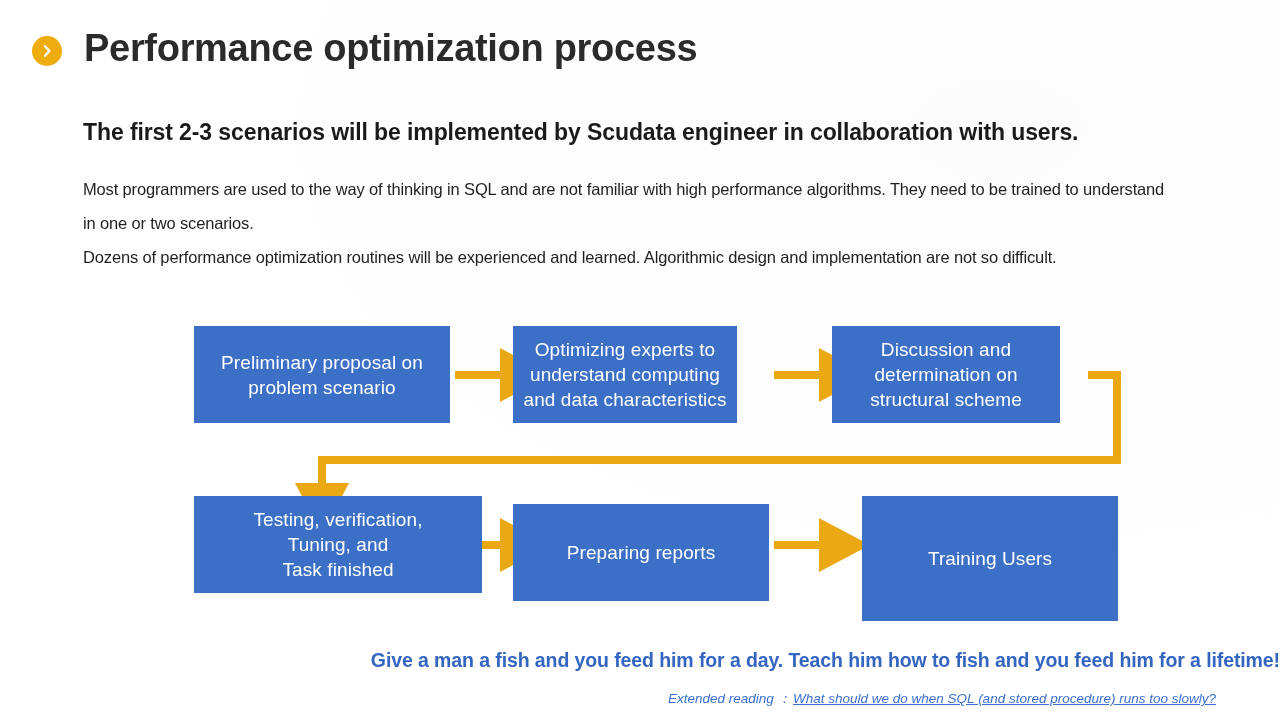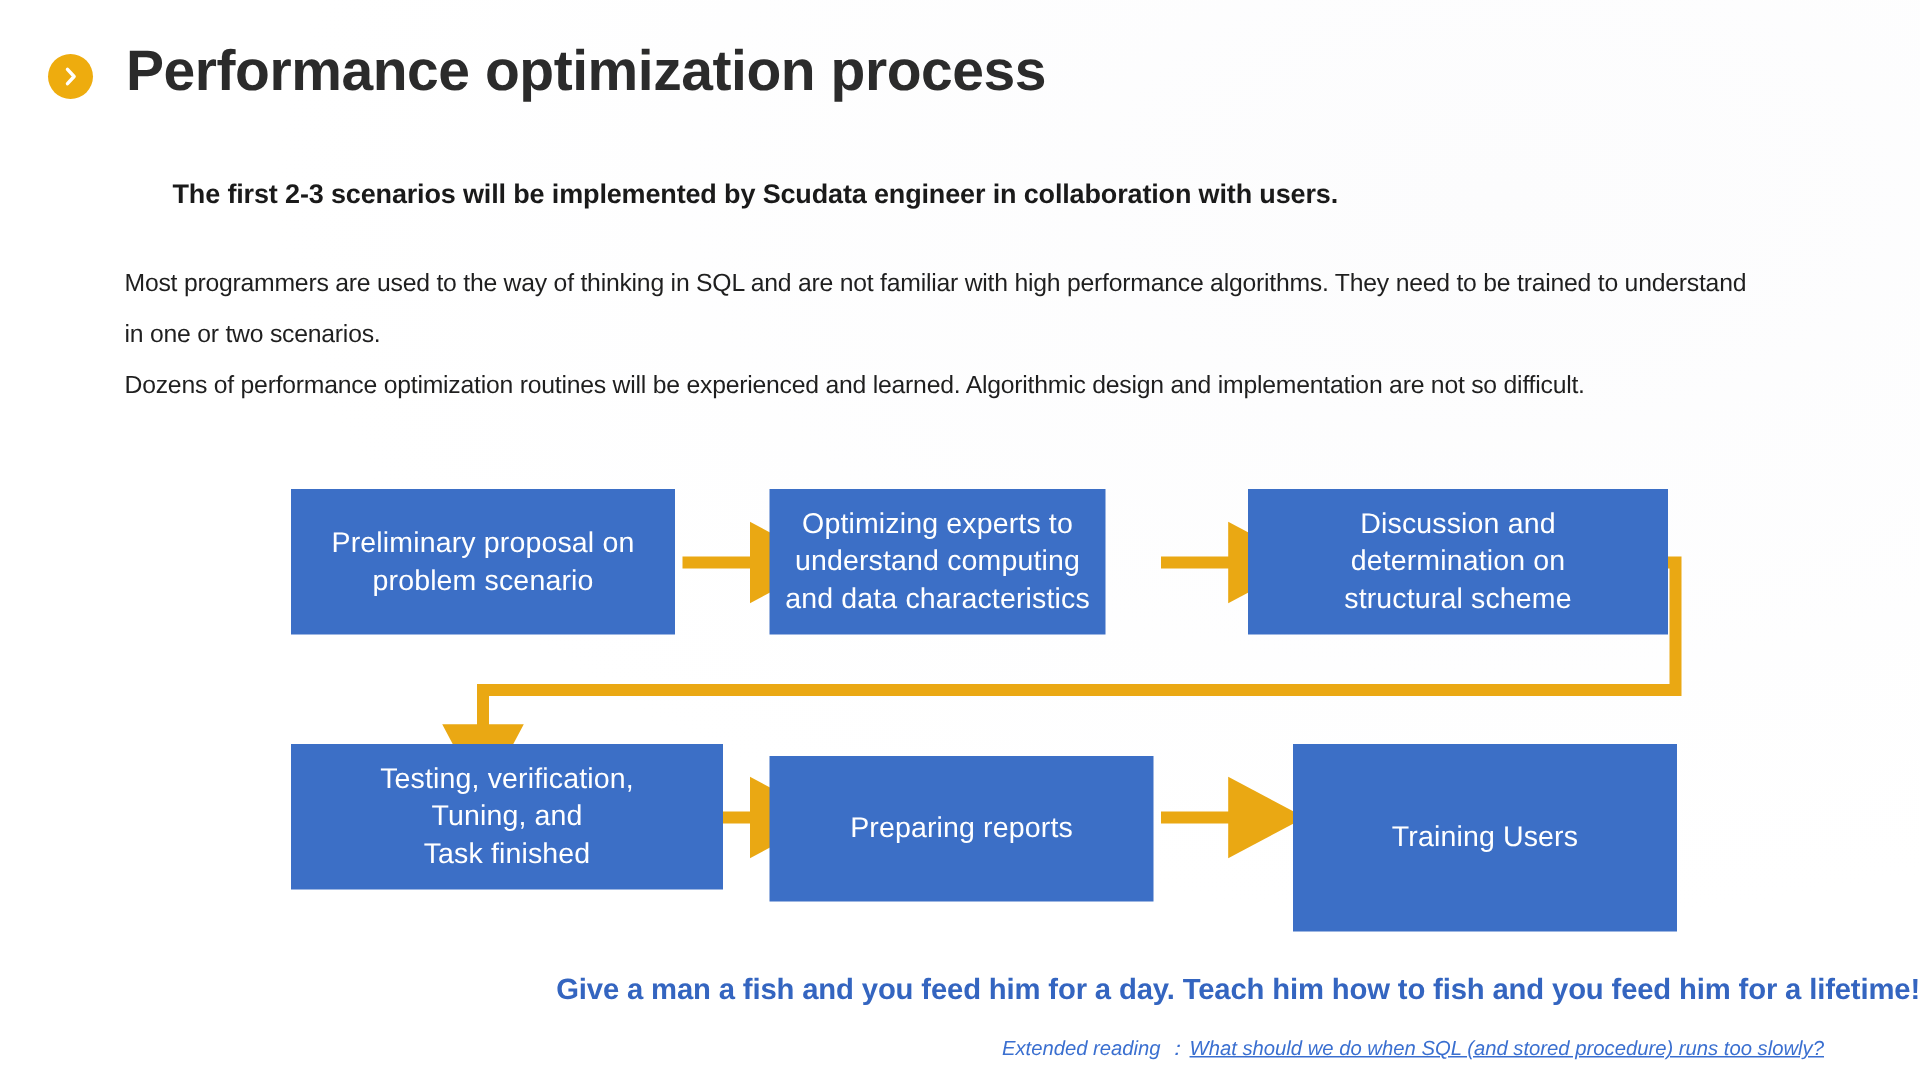--- a/index.html
+++ b/index.html
@@ -52,26 +52,25 @@
     margin-left: 22px;
     line-height: 1.1;
     white-space: nowrap;
   }
 
   
   .lead {
     position: absolute;
     left: 83px;
     top: 119px;
-    font-size: 18px;
+    font-size: 23px;
     font-weight: bold;
     color: #1a1a1a;
     letter-spacing: -0.1px;
     white-space: nowrap;
-    margin-left: 32px;
   }
   .para {
     position: absolute;
     left: 83px;
     width: 1090px;
     font-size: 16.5px;
     line-height: 34px;
     color: #1f1f1f;
     letter-spacing: -0.15px;
   }
@@ -100,21 +99,21 @@
     font-size: 19px;
     line-height: 25px;
     letter-spacing: 0.1px;
     padding: 0 10px;
     box-sizing: border-box;
   }
   .node span { display: block; white-space: pre-line; }
 
   .n1 { left: 194px; top: 326px; width: 256px; height: 97px; }
   .n2 { left: 513px; top: 326px; width: 224px; height: 97px; }
-  .n3 { left: 832px; top: 326px; width: 280px; height: 97px; }
+  .n3 { left: 832px; top: 326px; width: 228px; height: 97px; }
   .n4 { left: 194px; top: 496px; width: 288px; height: 97px; }
   .n5 { left: 513px; top: 504px; width: 256px; height: 97px; }
   .n6 { left: 832px; top: 496px; width: 256px; height: 125px; margin-left: 30px; }
 
   
   .quote {
     position: absolute;
     left: 0;
     right: 0;
     top: 649px;

